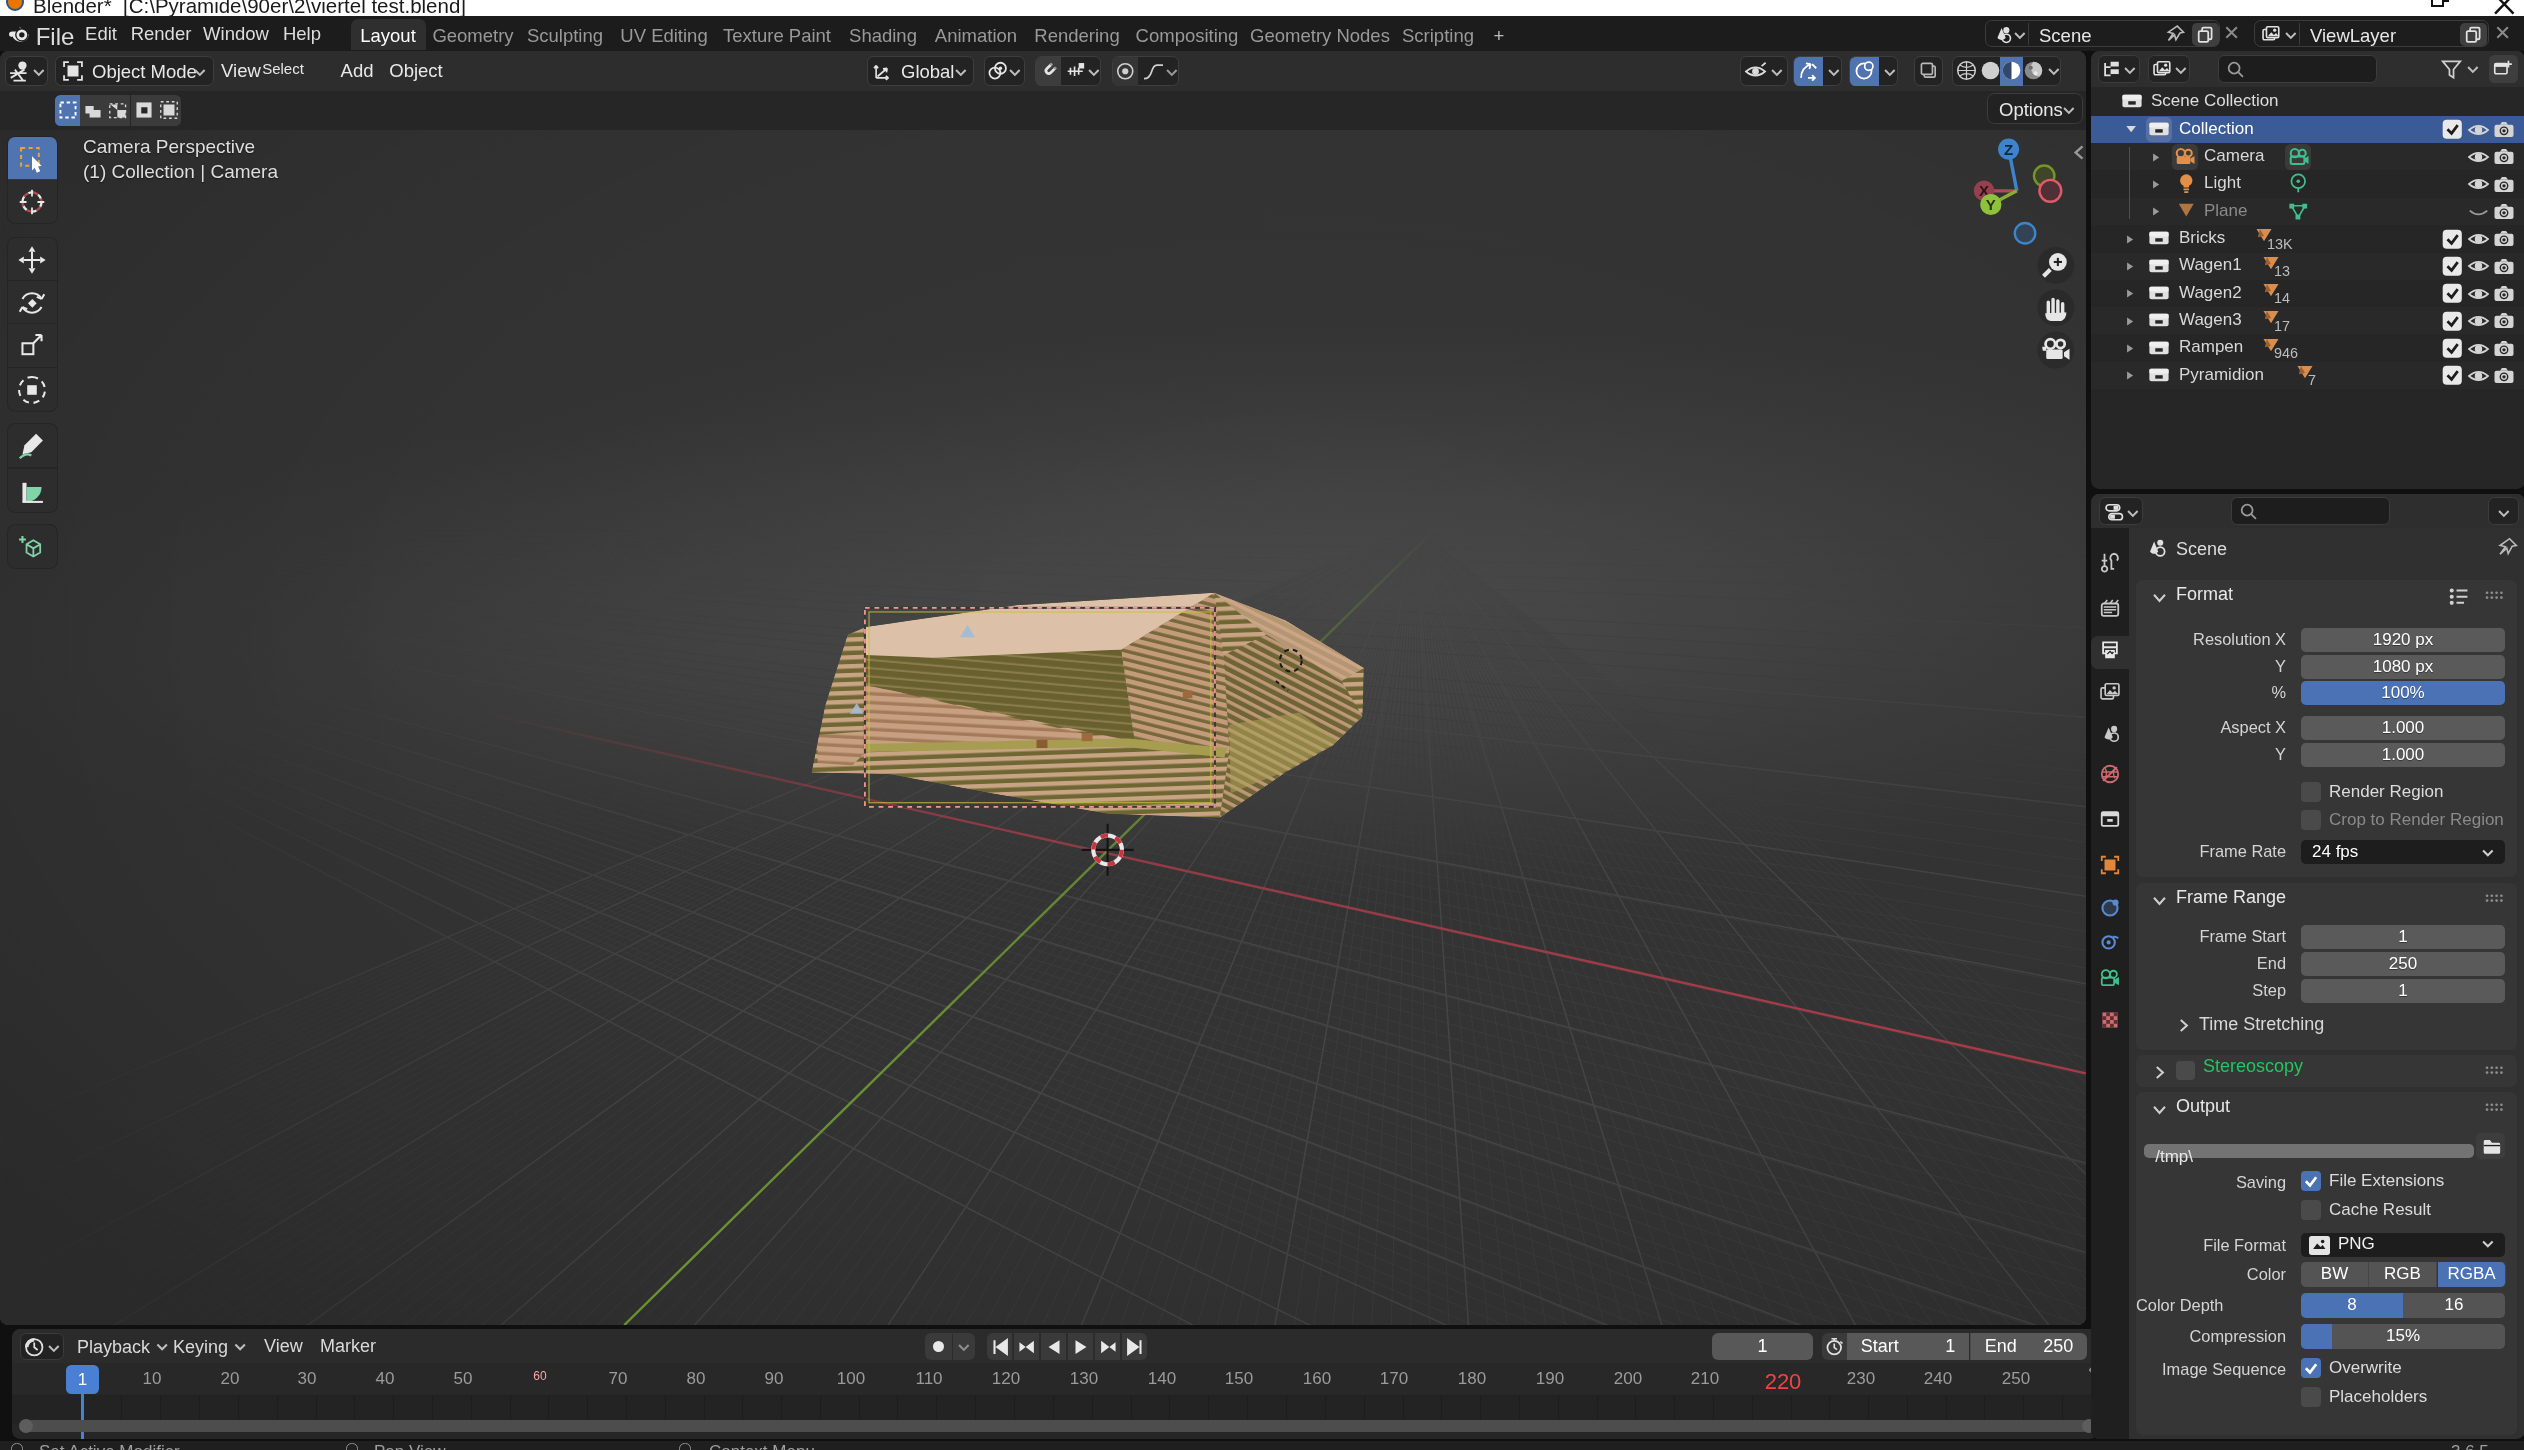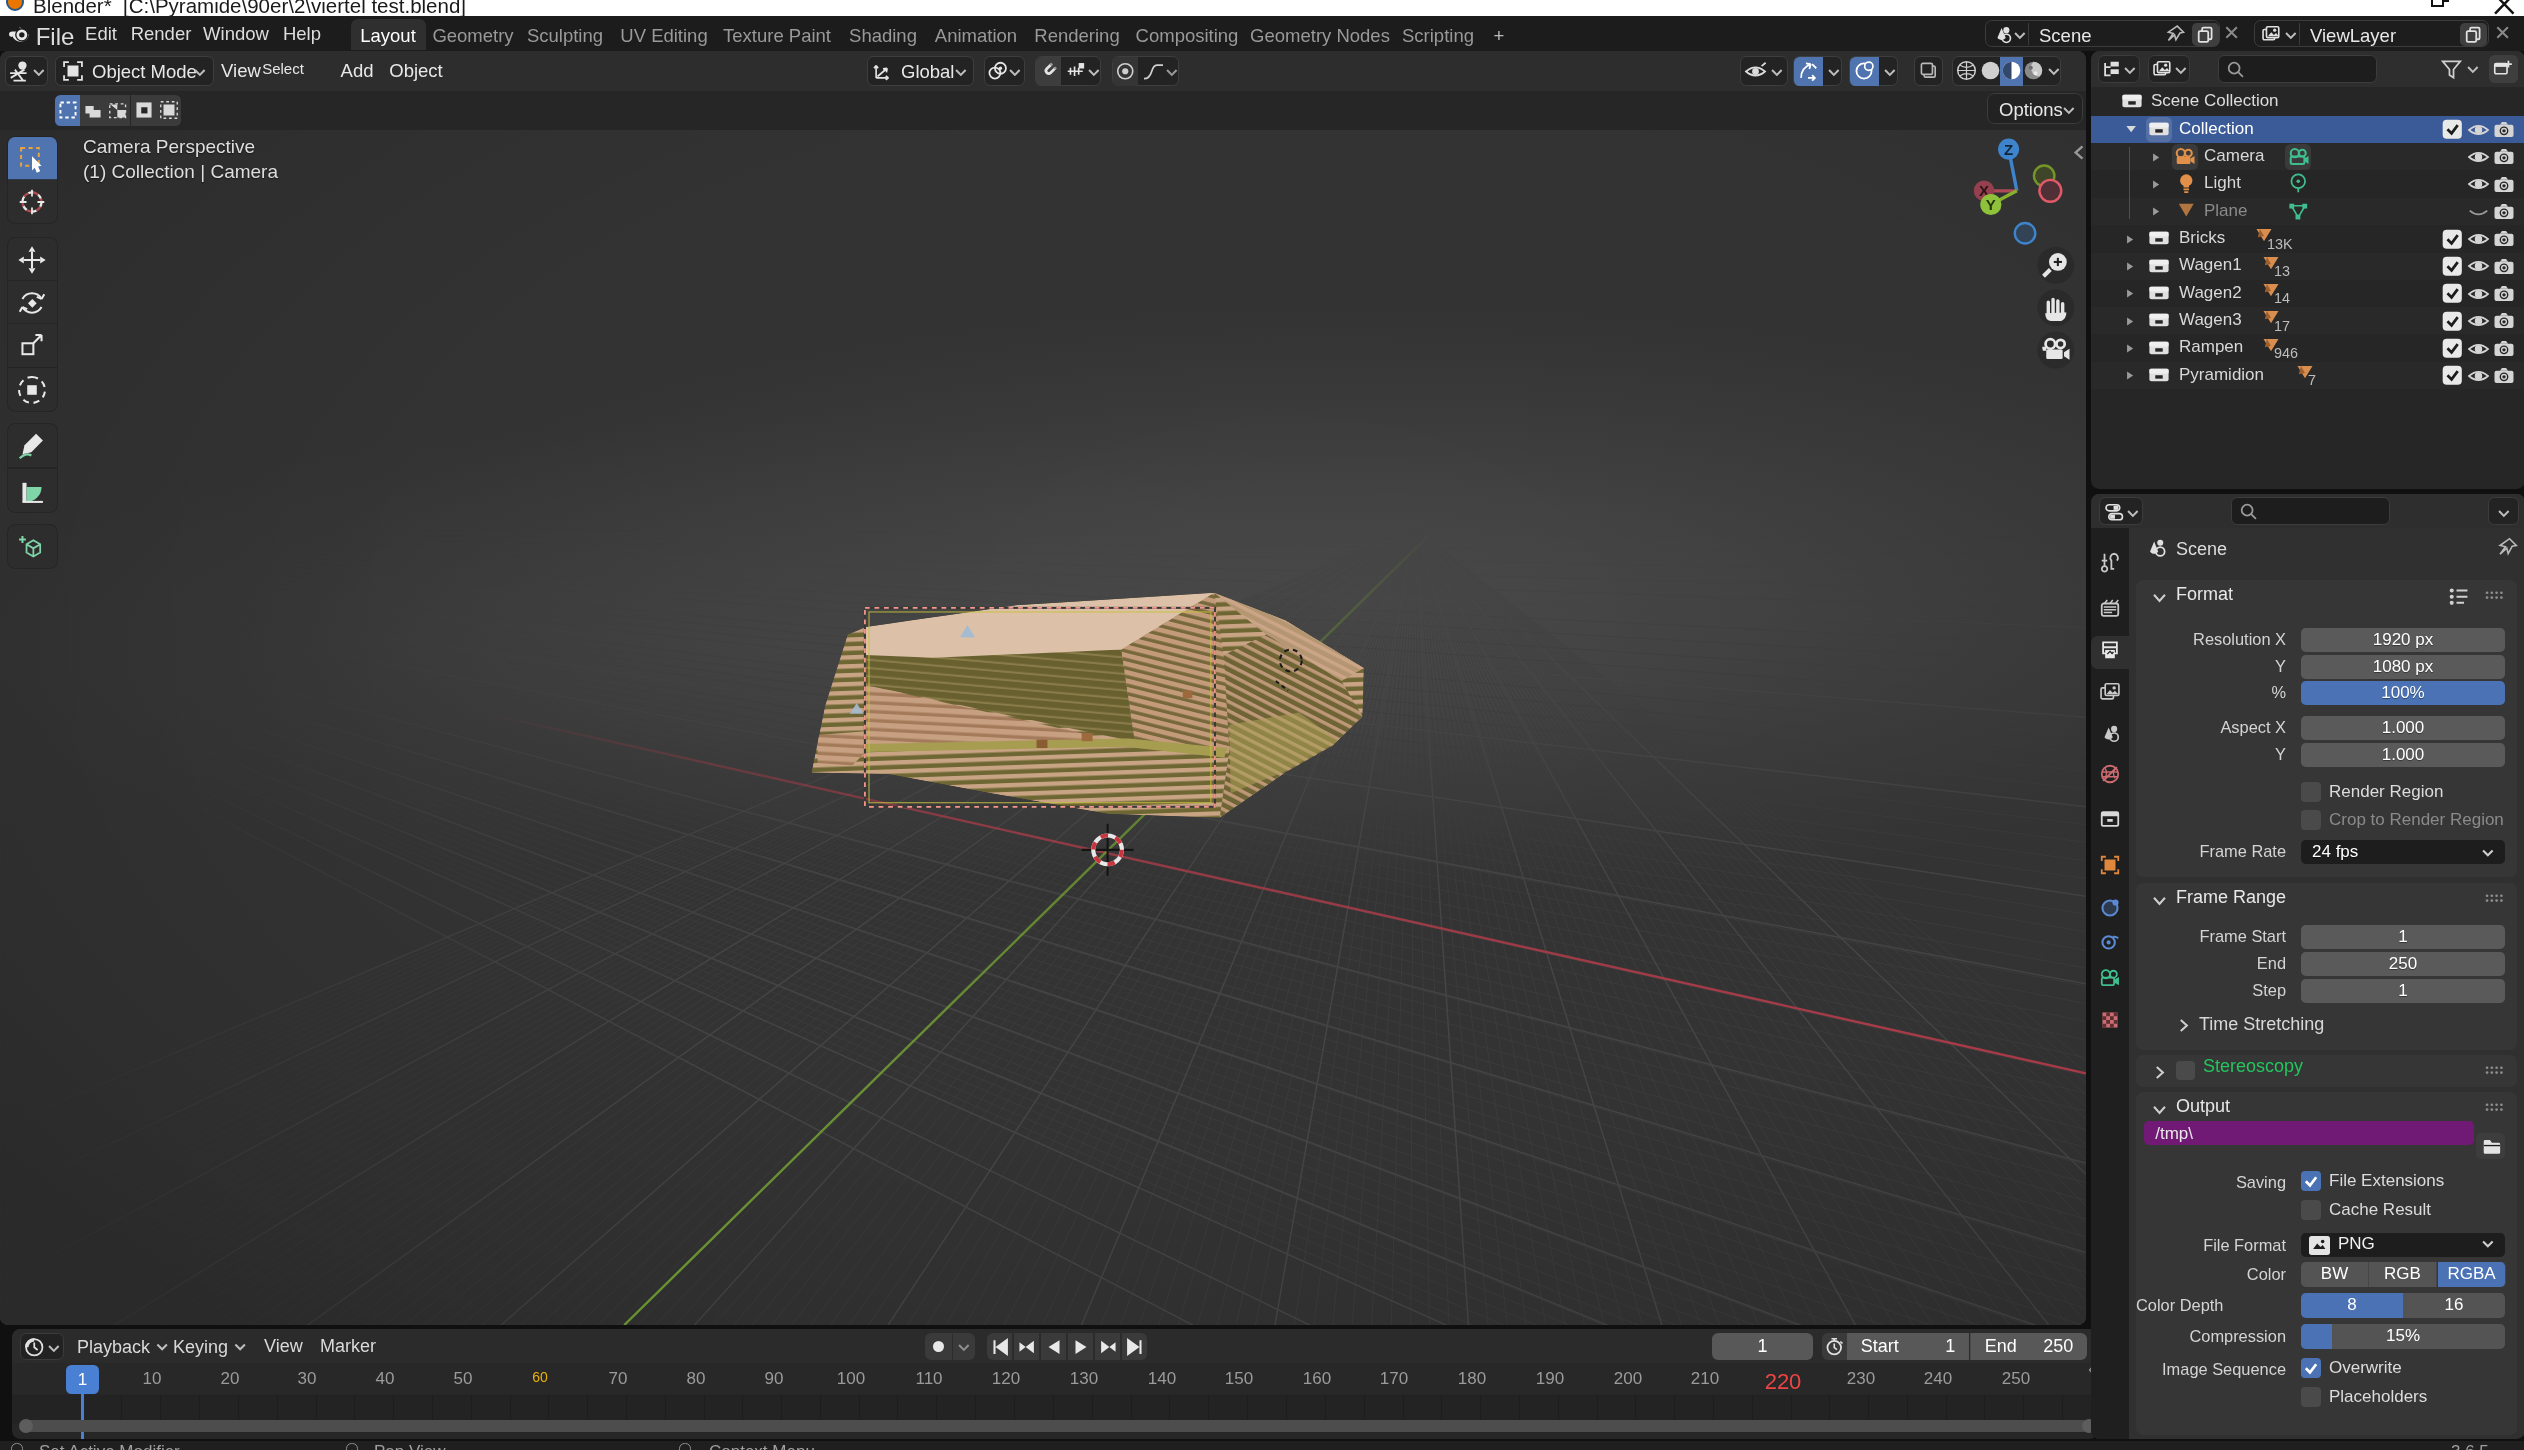--- a/index.html
+++ b/index.html
@@ -770,21 +770,21 @@
 <div class="abs" style="left:1958px;top:4.1px;width:117px;height:27px;background:#585858;border-radius:0 6.2px 6.2px 0;border-left:0.7px solid #4a4a4a">
       <span class="tx" style="left:13.7px;top:3.4px;font-size:18px;color:#fff">End</span>
       <span class="tx" style="right:13.7px;top:3.4px;font-size:18px;color:#fff">250</span>
     </div>
 <div class="abs" style="left:0;top:34px;width:2086px;height:31px;background:#282828"></div>
 <div class="tx" style="left:140px;top:40px;transform:translateX(-50%);font-size:17px;color:#9b9b9b">10</div>
 <div class="tx" style="left:218px;top:40px;transform:translateX(-50%);font-size:17px;color:#9b9b9b">20</div>
 <div class="tx" style="left:295px;top:40px;transform:translateX(-50%);font-size:17px;color:#9b9b9b">30</div>
 <div class="tx" style="left:373px;top:40px;transform:translateX(-50%);font-size:17px;color:#9b9b9b">40</div>
 <div class="tx" style="left:451px;top:40px;transform:translateX(-50%);font-size:17px;color:#9b9b9b">50</div>
-<div class="tx" style="left:528px;top:40px;transform:translateX(-50%);font-size:14px;color:#eab308">60</div>
+<div class="tx" style="left:528px;top:40px;transform:translateX(-50%);font-size:12px;color:#fca5a5">60</div>
 <div class="tx" style="left:606px;top:40px;transform:translateX(-50%);font-size:17px;color:#9b9b9b">70</div>
 <div class="tx" style="left:684px;top:40px;transform:translateX(-50%);font-size:17px;color:#9b9b9b">80</div>
 <div class="tx" style="left:762px;top:40px;transform:translateX(-50%);font-size:17px;color:#9b9b9b">90</div>
 <div class="tx" style="left:839px;top:40px;transform:translateX(-50%);font-size:17px;color:#9b9b9b">100</div>
 <div class="tx" style="left:917px;top:40px;transform:translateX(-50%);font-size:17px;color:#9b9b9b">110</div>
 <div class="tx" style="left:994px;top:40px;transform:translateX(-50%);font-size:17px;color:#9b9b9b">120</div>
 <div class="tx" style="left:1072px;top:40px;transform:translateX(-50%);font-size:17px;color:#9b9b9b">130</div>
 <div class="tx" style="left:1150px;top:40px;transform:translateX(-50%);font-size:17px;color:#9b9b9b">140</div>
 <div class="tx" style="left:1227px;top:40px;transform:translateX(-50%);font-size:17px;color:#9b9b9b">150</div>
 <div class="tx" style="left:1305px;top:40px;transform:translateX(-50%);font-size:17px;color:#9b9b9b">160</div>
@@ -1386,21 +1386,21 @@
             <circle cx="3" cy="4" r="2"></circle>
             <circle cx="10" cy="4" r="2"></circle>
             <circle cx="17" cy="4" r="2"></circle>
             <circle cx="24" cy="4" r="2"></circle>
             <circle cx="3" cy="11" r="2"></circle>
             <circle cx="10" cy="11" r="2"></circle>
             <circle cx="17" cy="11" r="2"></circle>
             <circle cx="24" cy="11" r="2"></circle>
           </g>
         </svg></div>
-      <div class="abs" style="left:8.2px;top:29px;width:330px;height:24px;background:#701a75;border-radius:4.8px">
+      <div class="abs" style="left:8.2px;top:52px;width:330px;height:14px;background:#737373;border-radius:4.8px">
         <span class="tx" style="left:11px;top:2.7px;font-size:17px;color:#e8e8e8">/tmp\</span>
       </div>
       <div class="abs" style="left:340px;top:41px;width:29px;height:26px;background:#3d3d3d;border-radius:4.8px">
         <svg width="20.5" height="20.5" viewBox="0 0 30 30" style="position:absolute;left:4.8px;top:2.7px">
           <path d="M4,8 a2,2 0 0,1 2,-2 h7 l3,4 h10 a2,2 0 0,1 2,2 v12 a2,2 0 0,1 -2,2 h-20 a2,2 0 0,1 -2,-2 z" fill="#e4e4e4"></path>
           <path d="M4,14 h24" stroke="#1d1d1d" stroke-width="2"></path>
         </svg>
       </div>
       <div class="tx" style="left:0;top:81px;width:150px;text-align:right;font-size:16.4px;color:#d4d4d4">Saving</div>
       <div class="abs" style="left:165px;top:79px;width:20px;height:20px;background:#4a72b4;border-radius:4.1px"><svg width="20" height="20" viewBox="0 0 29 29" style="">

